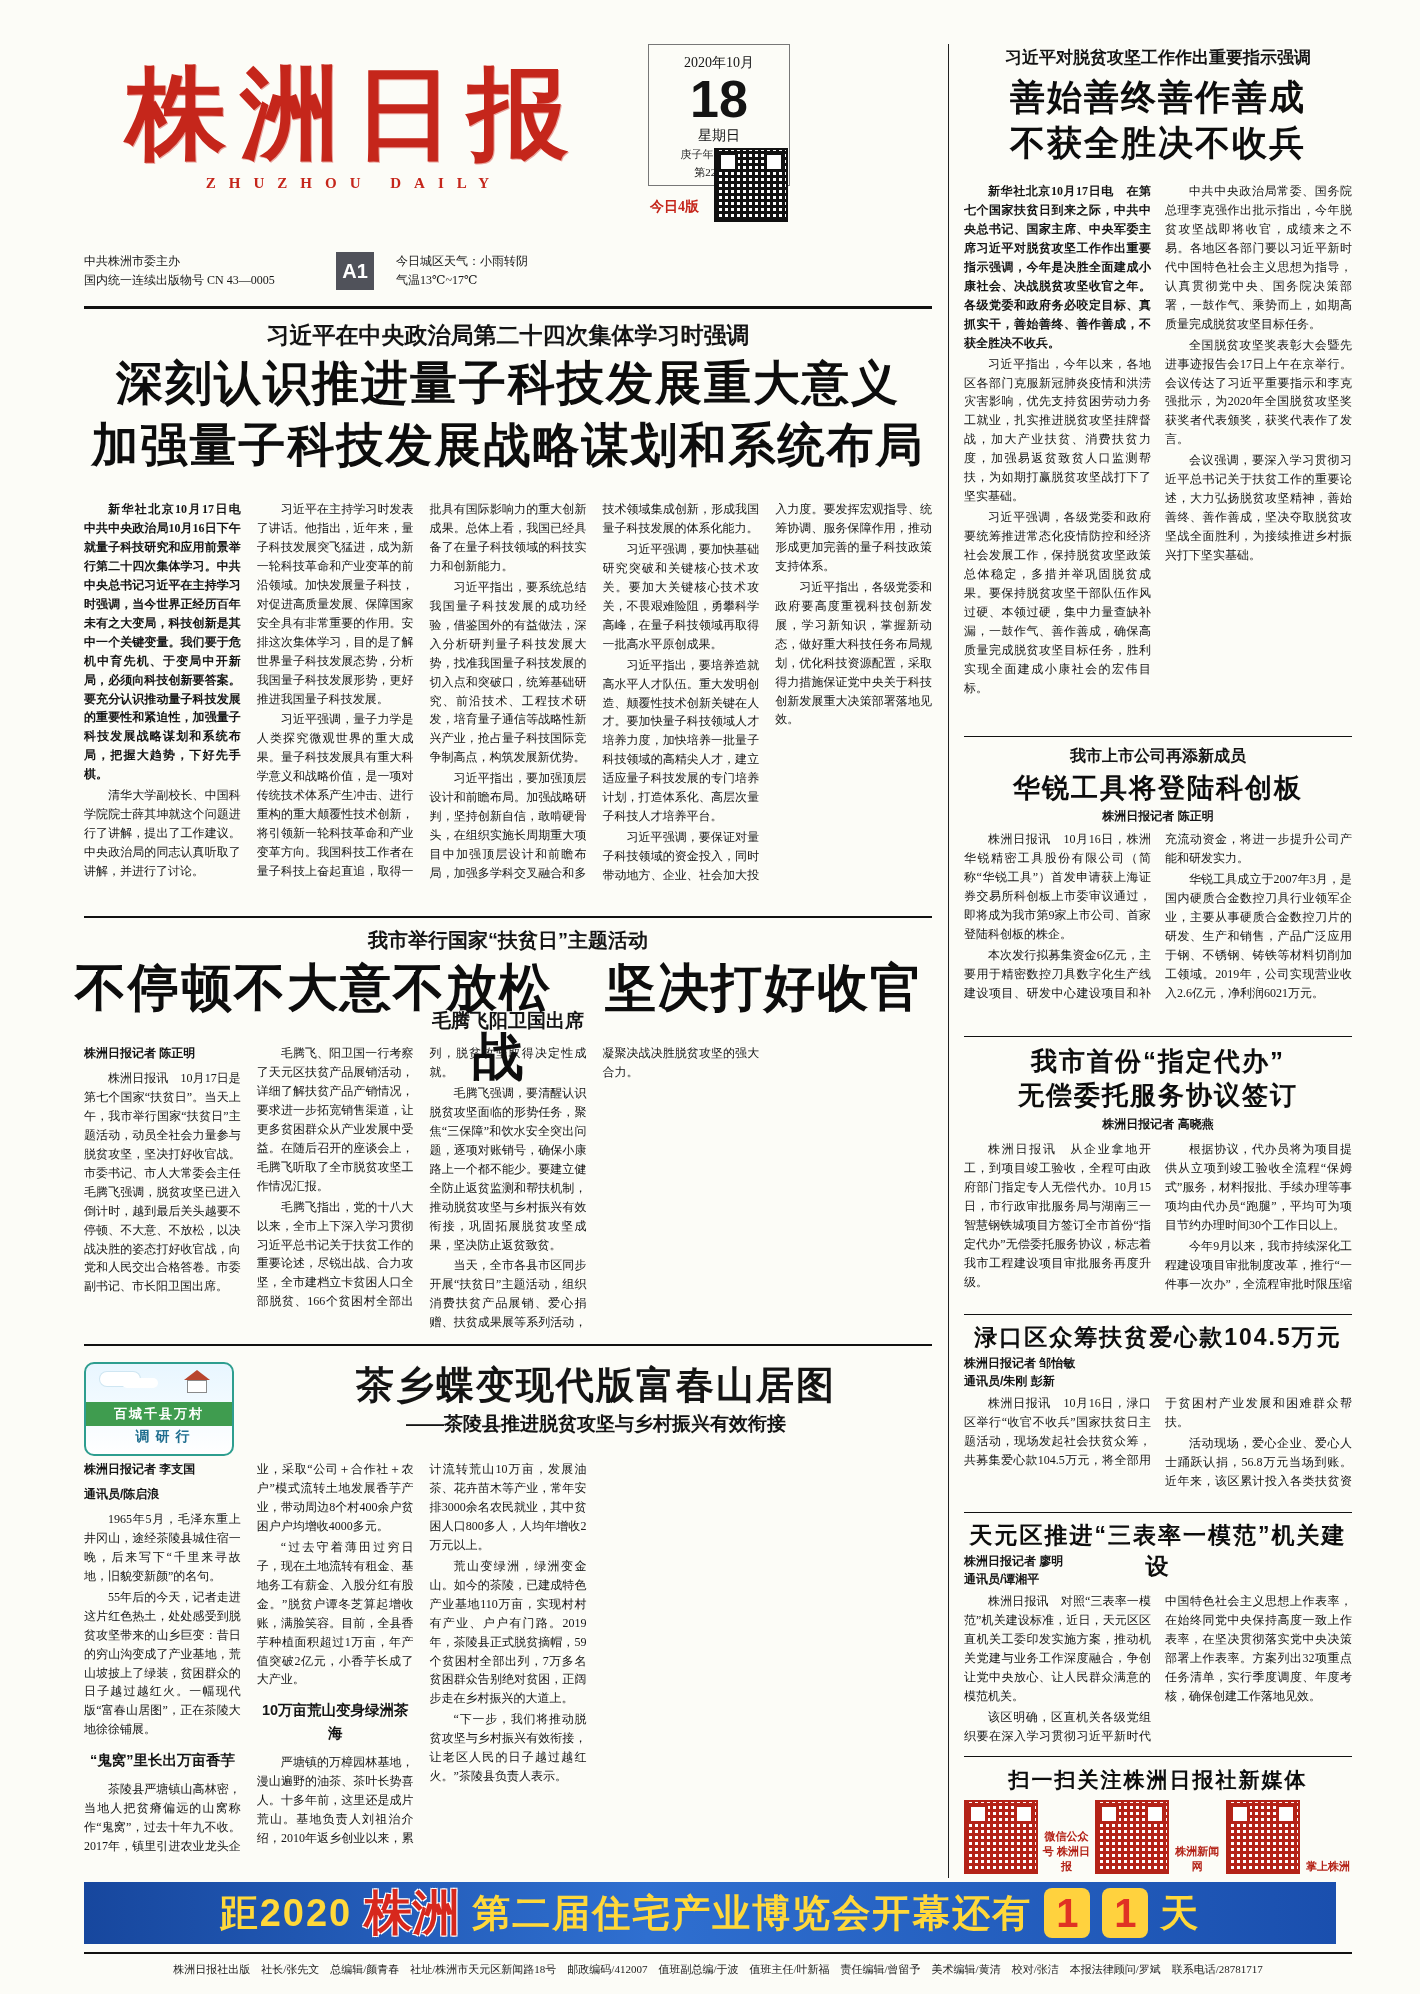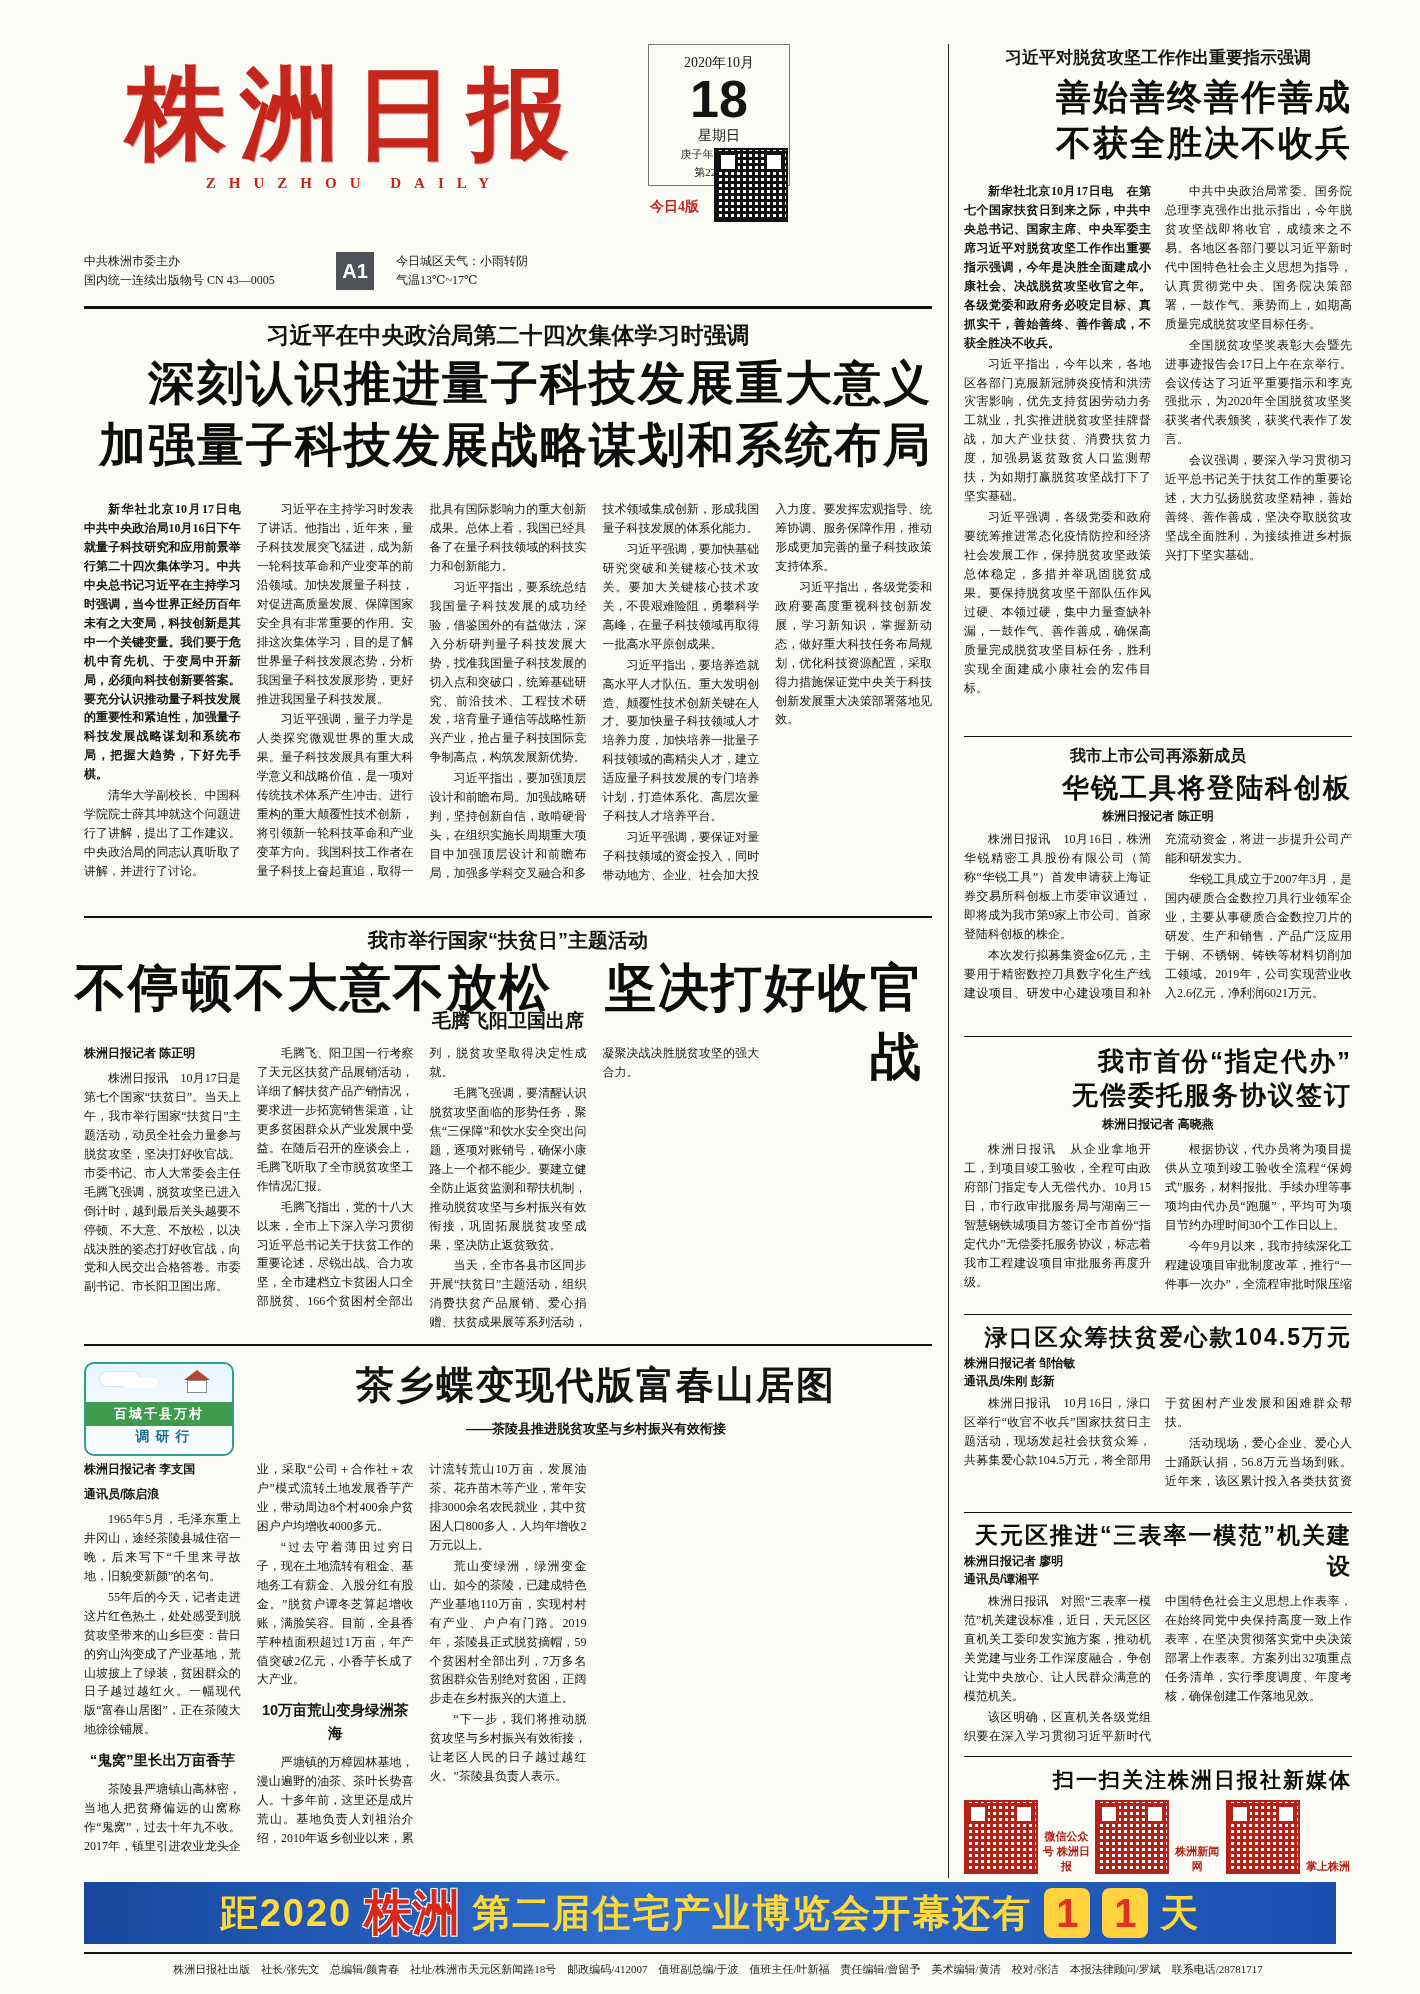--- a/index.html
+++ b/index.html
@@ -45,21 +45,21 @@
   
   .colbody { column-gap:16px; column-fill:auto; font-size:12px; line-height:1.58;
              text-align:justify; overflow:hidden; }
   .colbody p { text-indent:2em; margin:0 0 2px 0; }
   .bold-lead p:first-child { font-weight:bold; }
   .byline-inline { font-weight:bold; font-size:12px; text-indent:0; margin-bottom:6px;
                    font-family:"Liberation Sans","DejaVu Sans",sans-serif; }
   .crosshead { font-family:"Liberation Sans","DejaVu Sans",sans-serif; font-weight:bold;
                font-size:14.5px; text-align:center; text-indent:0; margin:10px 0 8px; }
   .kicker { font-weight:bold; text-align:center; font-family:"Liberation Sans","DejaVu Sans",sans-serif; }
-  .headline { font-weight:900; text-align:right; font-family:"Liberation Sans","DejaVu Sans",sans-serif;
+  .headline { font-weight:900; text-align:center; font-family:"Liberation Sans","DejaVu Sans",sans-serif;
               letter-spacing:2px; color:#0d0d0d; }
   .divider { background:#111; height:1px; }
 
   
   .lead-kicker { left:84px; top:320px; width:848px; font-size:23px; }
   .lead-h1 { left:84px; top:352px; width:848px; font-size:47px; }
   .lead-h2 { left:84px; top:414px; width:848px; font-size:47px; }
   .lead-body { left:84px; top:500px; width:848px; height:398px; column-count:5; }
 
   
@@ -84,21 +84,21 @@
   .badge-house .wall { position:absolute; top:10px; left:3px; width:20px; height:13px;
                  background:#fff; border:1px solid #8a8a8a; }
   .badge-ribbon { background:#3f9c4f; color:#fff; font-size:13px; font-weight:bold;
                  text-align:center; padding:3px 0; letter-spacing:2px;
                  font-family:"Liberation Sans","DejaVu Sans",sans-serif; }
   .badge-sub { text-align:center; font-size:14px; font-weight:bold; color:#1f6e8f; margin-top:2px;
                  font-family:"Liberation Sans","DejaVu Sans",sans-serif; letter-spacing:6px;padding-left:13px; }
   .tea-head { left:260px; top:1360px; width:672px; text-align:center; }
   .tea-headline { font-size:38px; font-weight:900; letter-spacing:2px;
                  font-family:"Liberation Sans","DejaVu Sans",sans-serif; }
-  .tea-deck { font-size:13px; font-weight:bold; margin-top:9px;
+  .tea-deck { font-size:19px; font-weight:bold; 
                  font-family:"Liberation Sans","DejaVu Sans",sans-serif; }
   .tea-body { left:84px; top:1460px; width:848px; height:402px; column-count:5; }
 
   
   .vrule { left:948px; top:44px; width:1px; height:1834px; background:#222; }
   .rc { left:964px; width:388px; }
   .tr-kicker { top:46px; font-size:17px; }
   .tr-h1 { top:74px; font-size:35px; }
   .tr-h2 { top:120px; font-size:35px; }
   .tr-body { top:182px; height:544px; column-count:2; column-gap:14px; }

